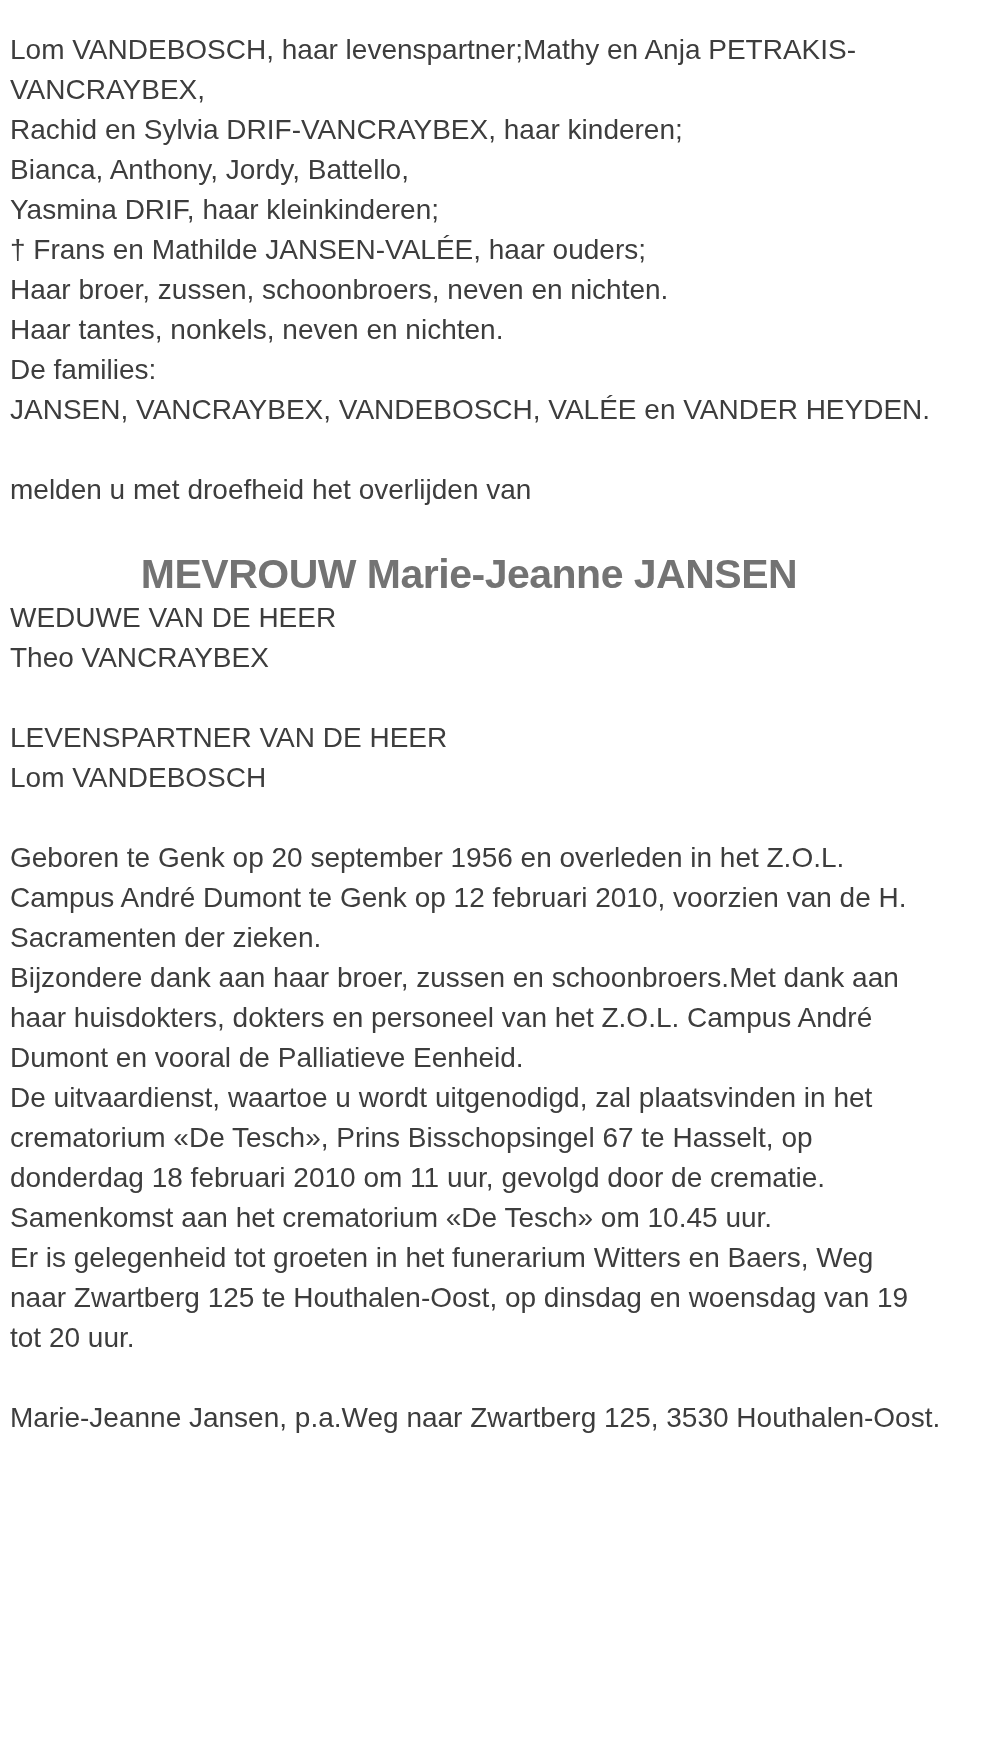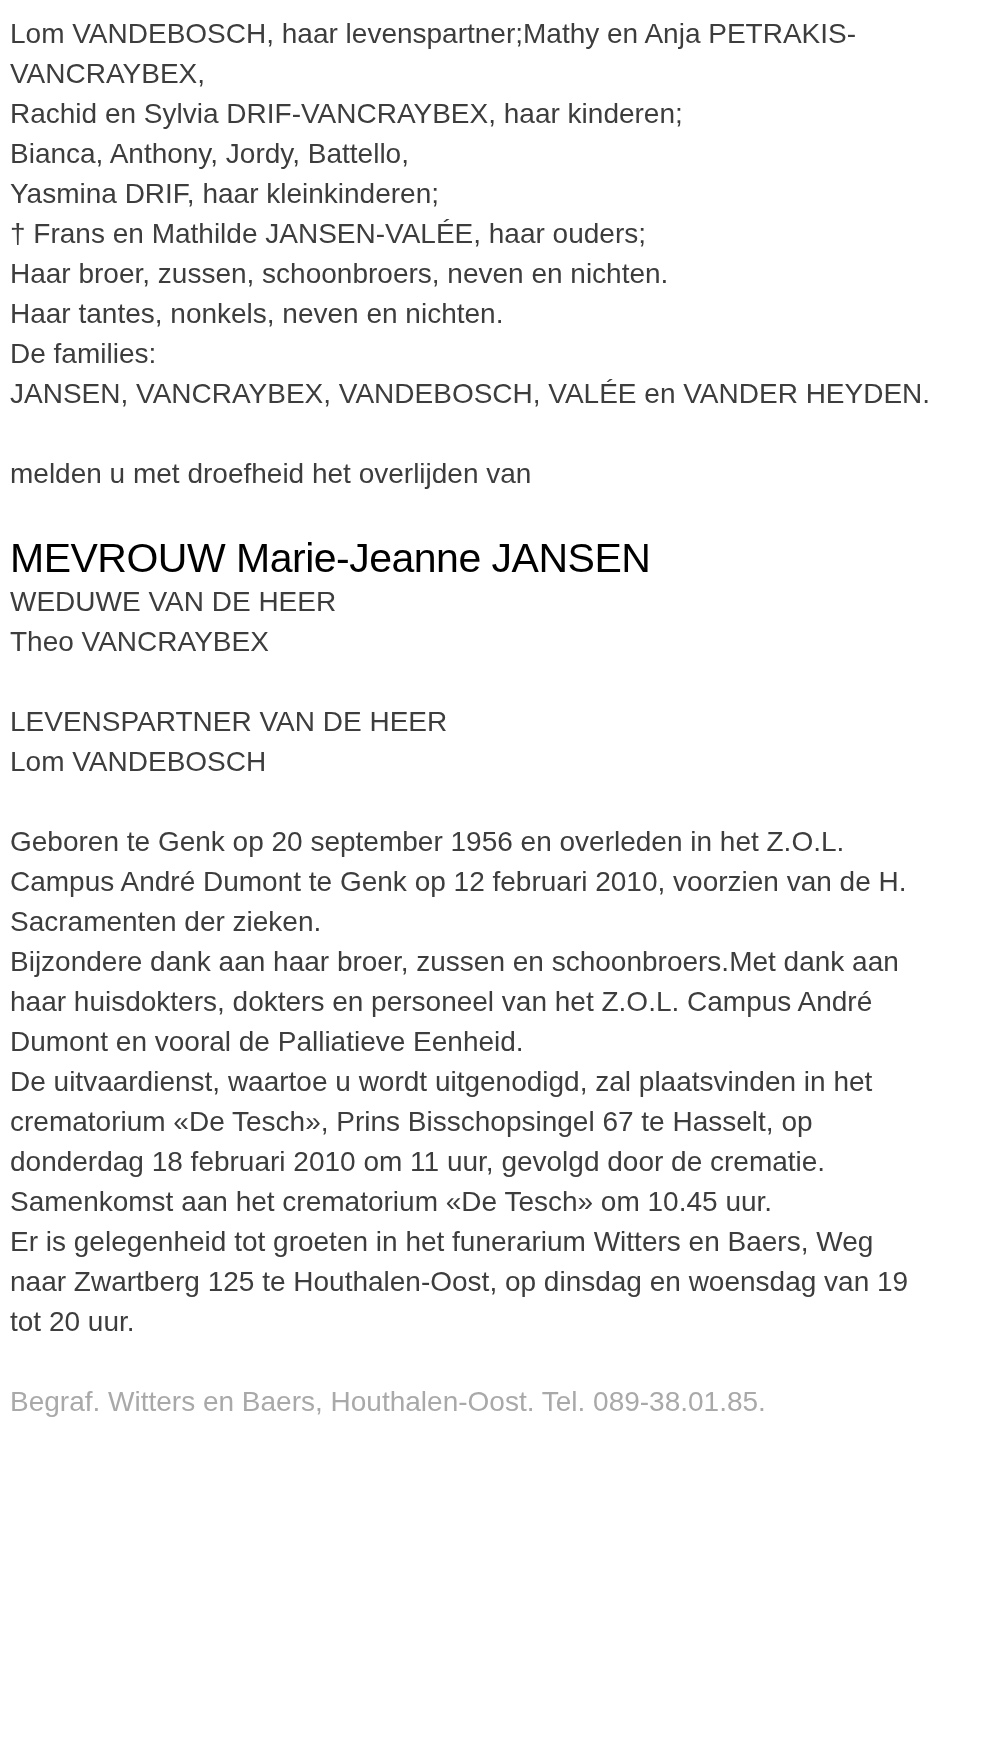--- a/index.html
+++ b/index.html
@@ -5,40 +5,41 @@
   html, body {
     margin: 0;
     padding: 0;
     background: #ffffff;
   }
   .page {
     position: relative;
     width: 940px;
     height: 1740px;
     box-sizing: border-box;
-    padding: 14px 12px 0 10px;
+    padding: 30px 12px 0 10px;
     background: #ffffff;
     font-family: "Liberation Sans", sans-serif;
     font-size: 28px;
     line-height: 40px;
     color: #3d3d3d;
     overflow: hidden;
   }
   .para {
     margin: 0 0 40px 0;
     white-space: pre;
   }
   h1.title {
     margin: 0;
     font-size: 41px;
     line-height: 48px;
-    font-weight: 400;
-    color: #000000;
+    font-weight: 700;
+    color: #737373;
     white-space: pre;
     letter-spacing: -0.5px;
+    text-align: center;
   }
   .footer-line {
     color: #a9a9a9;
     white-space: pre;
   }
 </style>
 </head>
 <body>
 
 <div class="page">
@@ -72,17 +73,17 @@
 Dumont en vooral de Palliatieve Eenheid.
 De uitvaardienst, waartoe u wordt uitgenodigd, zal plaatsvinden in het
 crematorium «De Tesch», Prins Bisschopsingel 67 te Hasselt, op
 donderdag 18 februari 2010 om 11 uur, gevolgd door de crematie.
 Samenkomst aan het crematorium «De Tesch» om 10.45 uur.
 Er is gelegenheid tot groeten in het funerarium Witters en Baers, Weg
 naar Zwartberg 125 te Houthalen-Oost, op dinsdag en woensdag van 19
 tot 20 uur.</div>
 
 
+  <div class="para">Marie-Jeanne Jansen, p.a.Weg naar Zwartberg 125, 3530 Houthalen-Oost.</div>
 
 
-  <div class="footer-line">Begraf. Witters en Baers, Houthalen-Oost. Tel. 089-38.01.85.</div>
 
 </div>
 
 </body></html>

